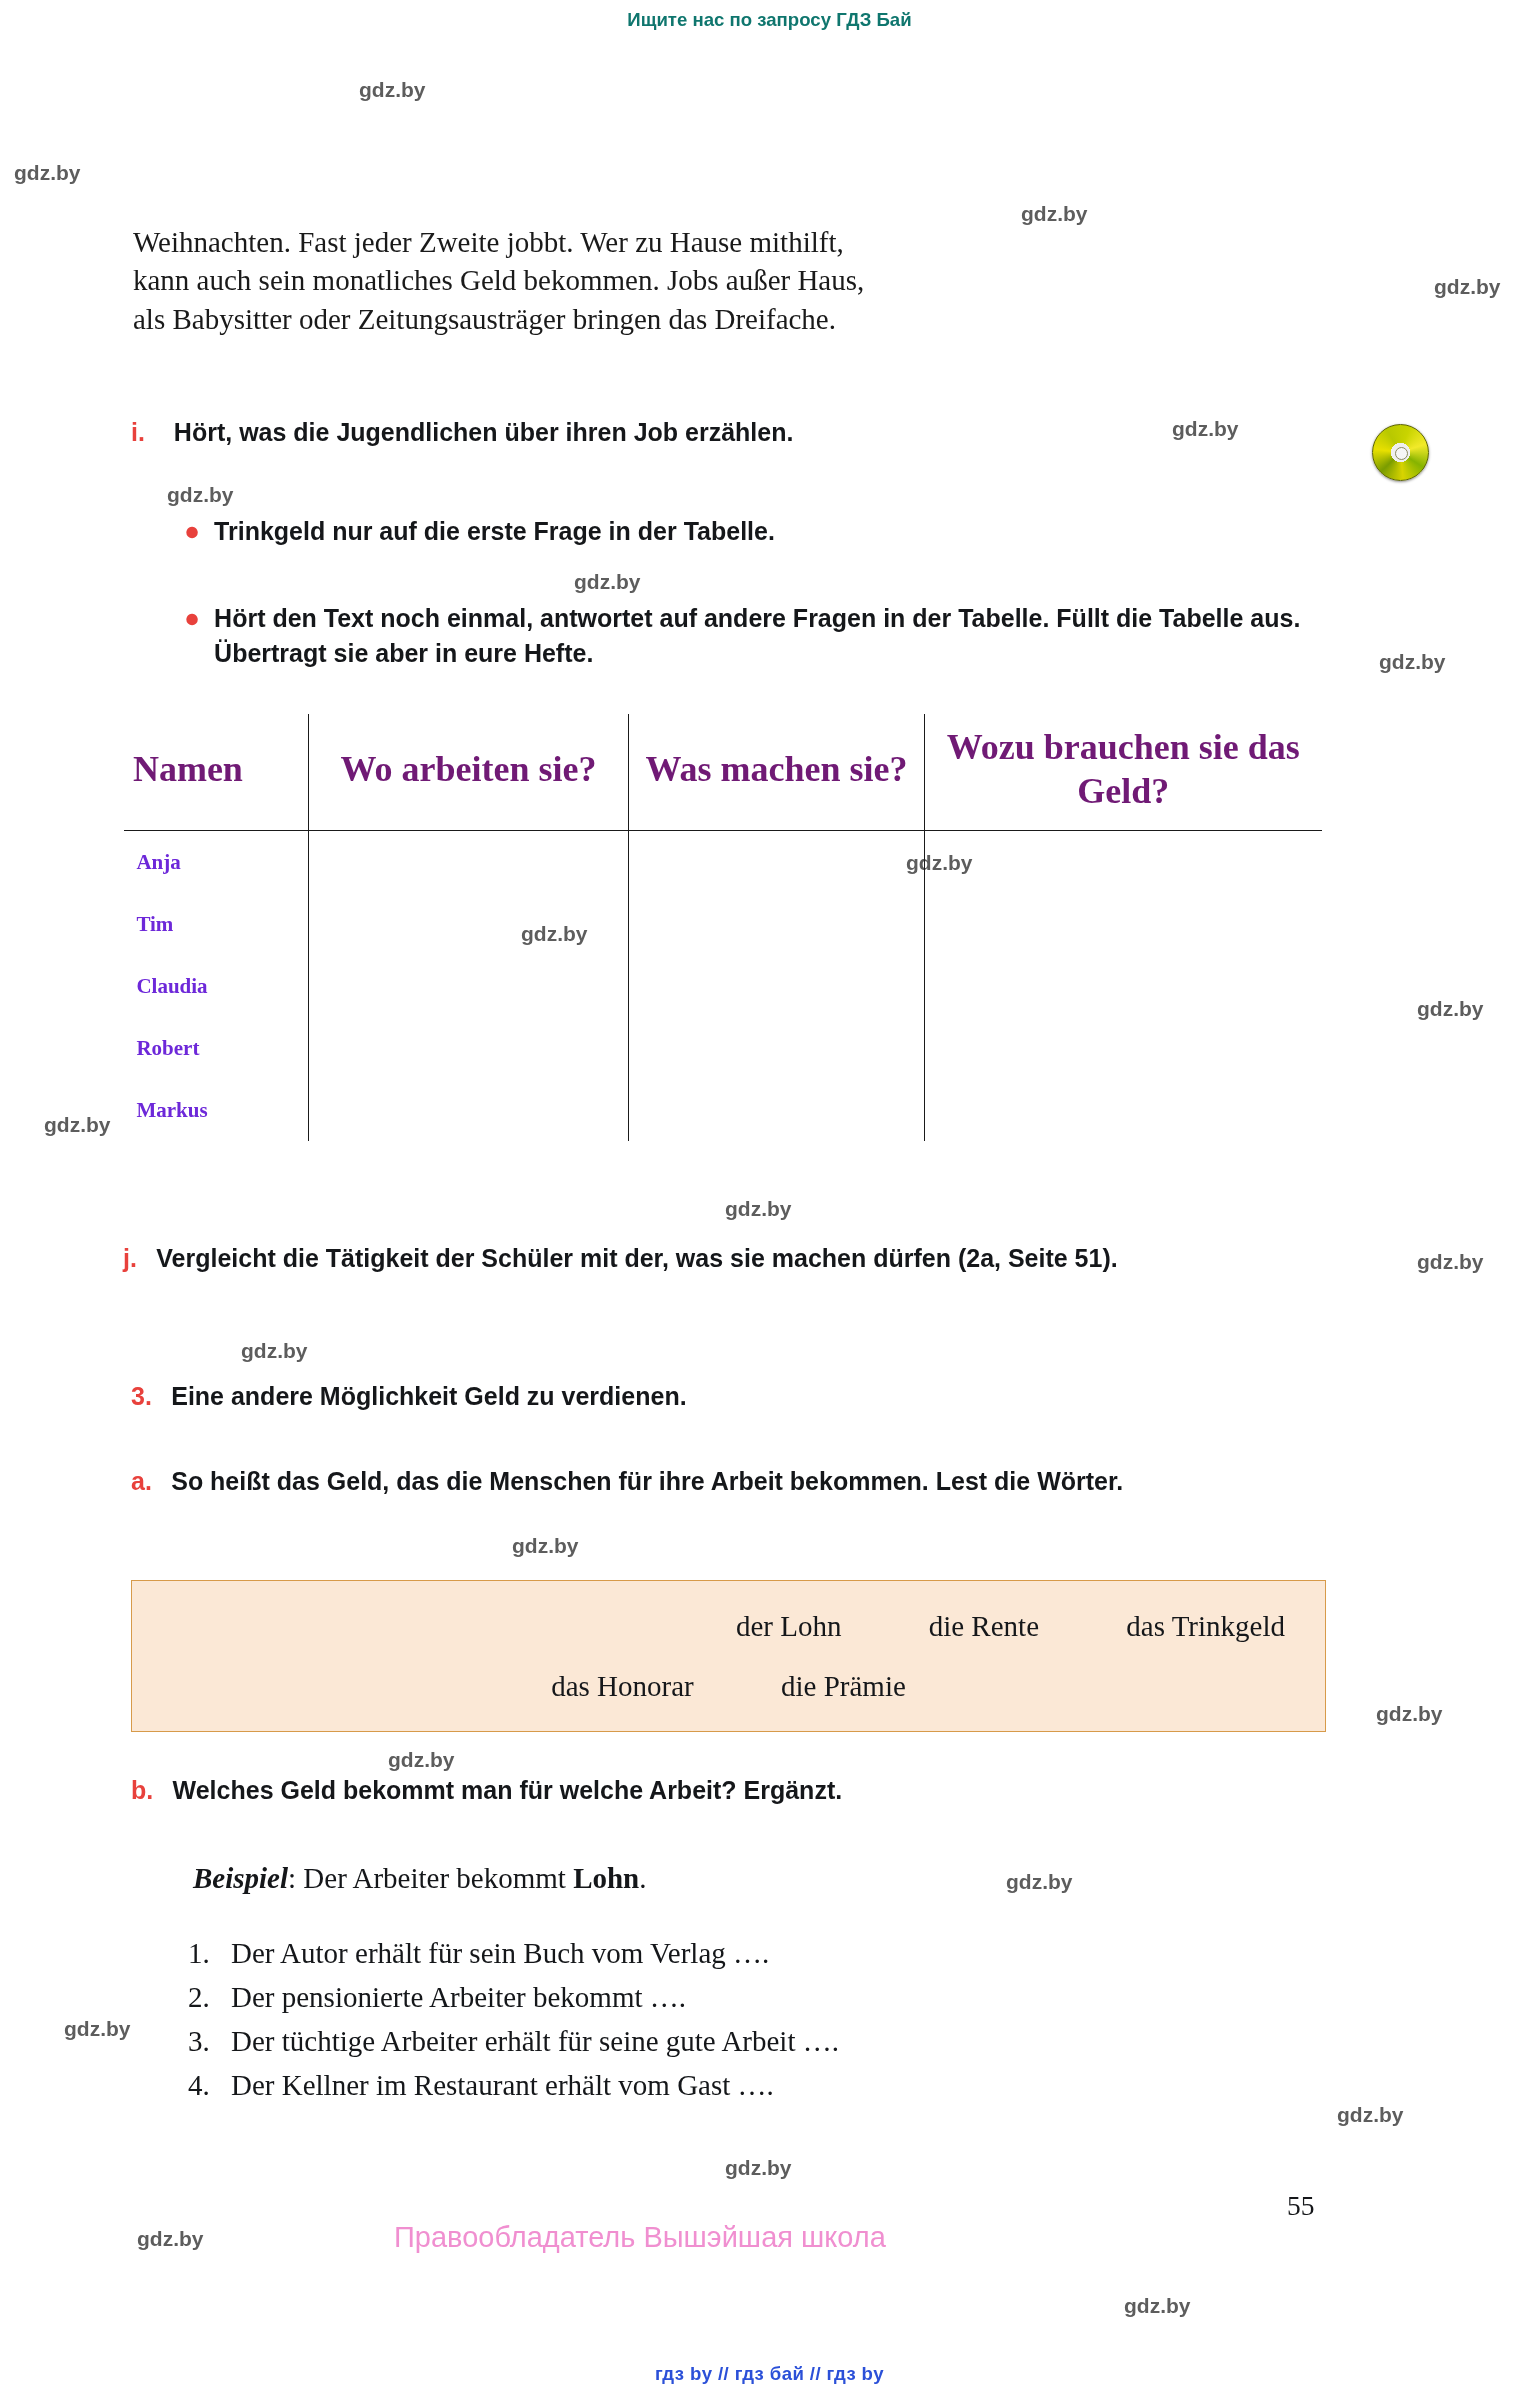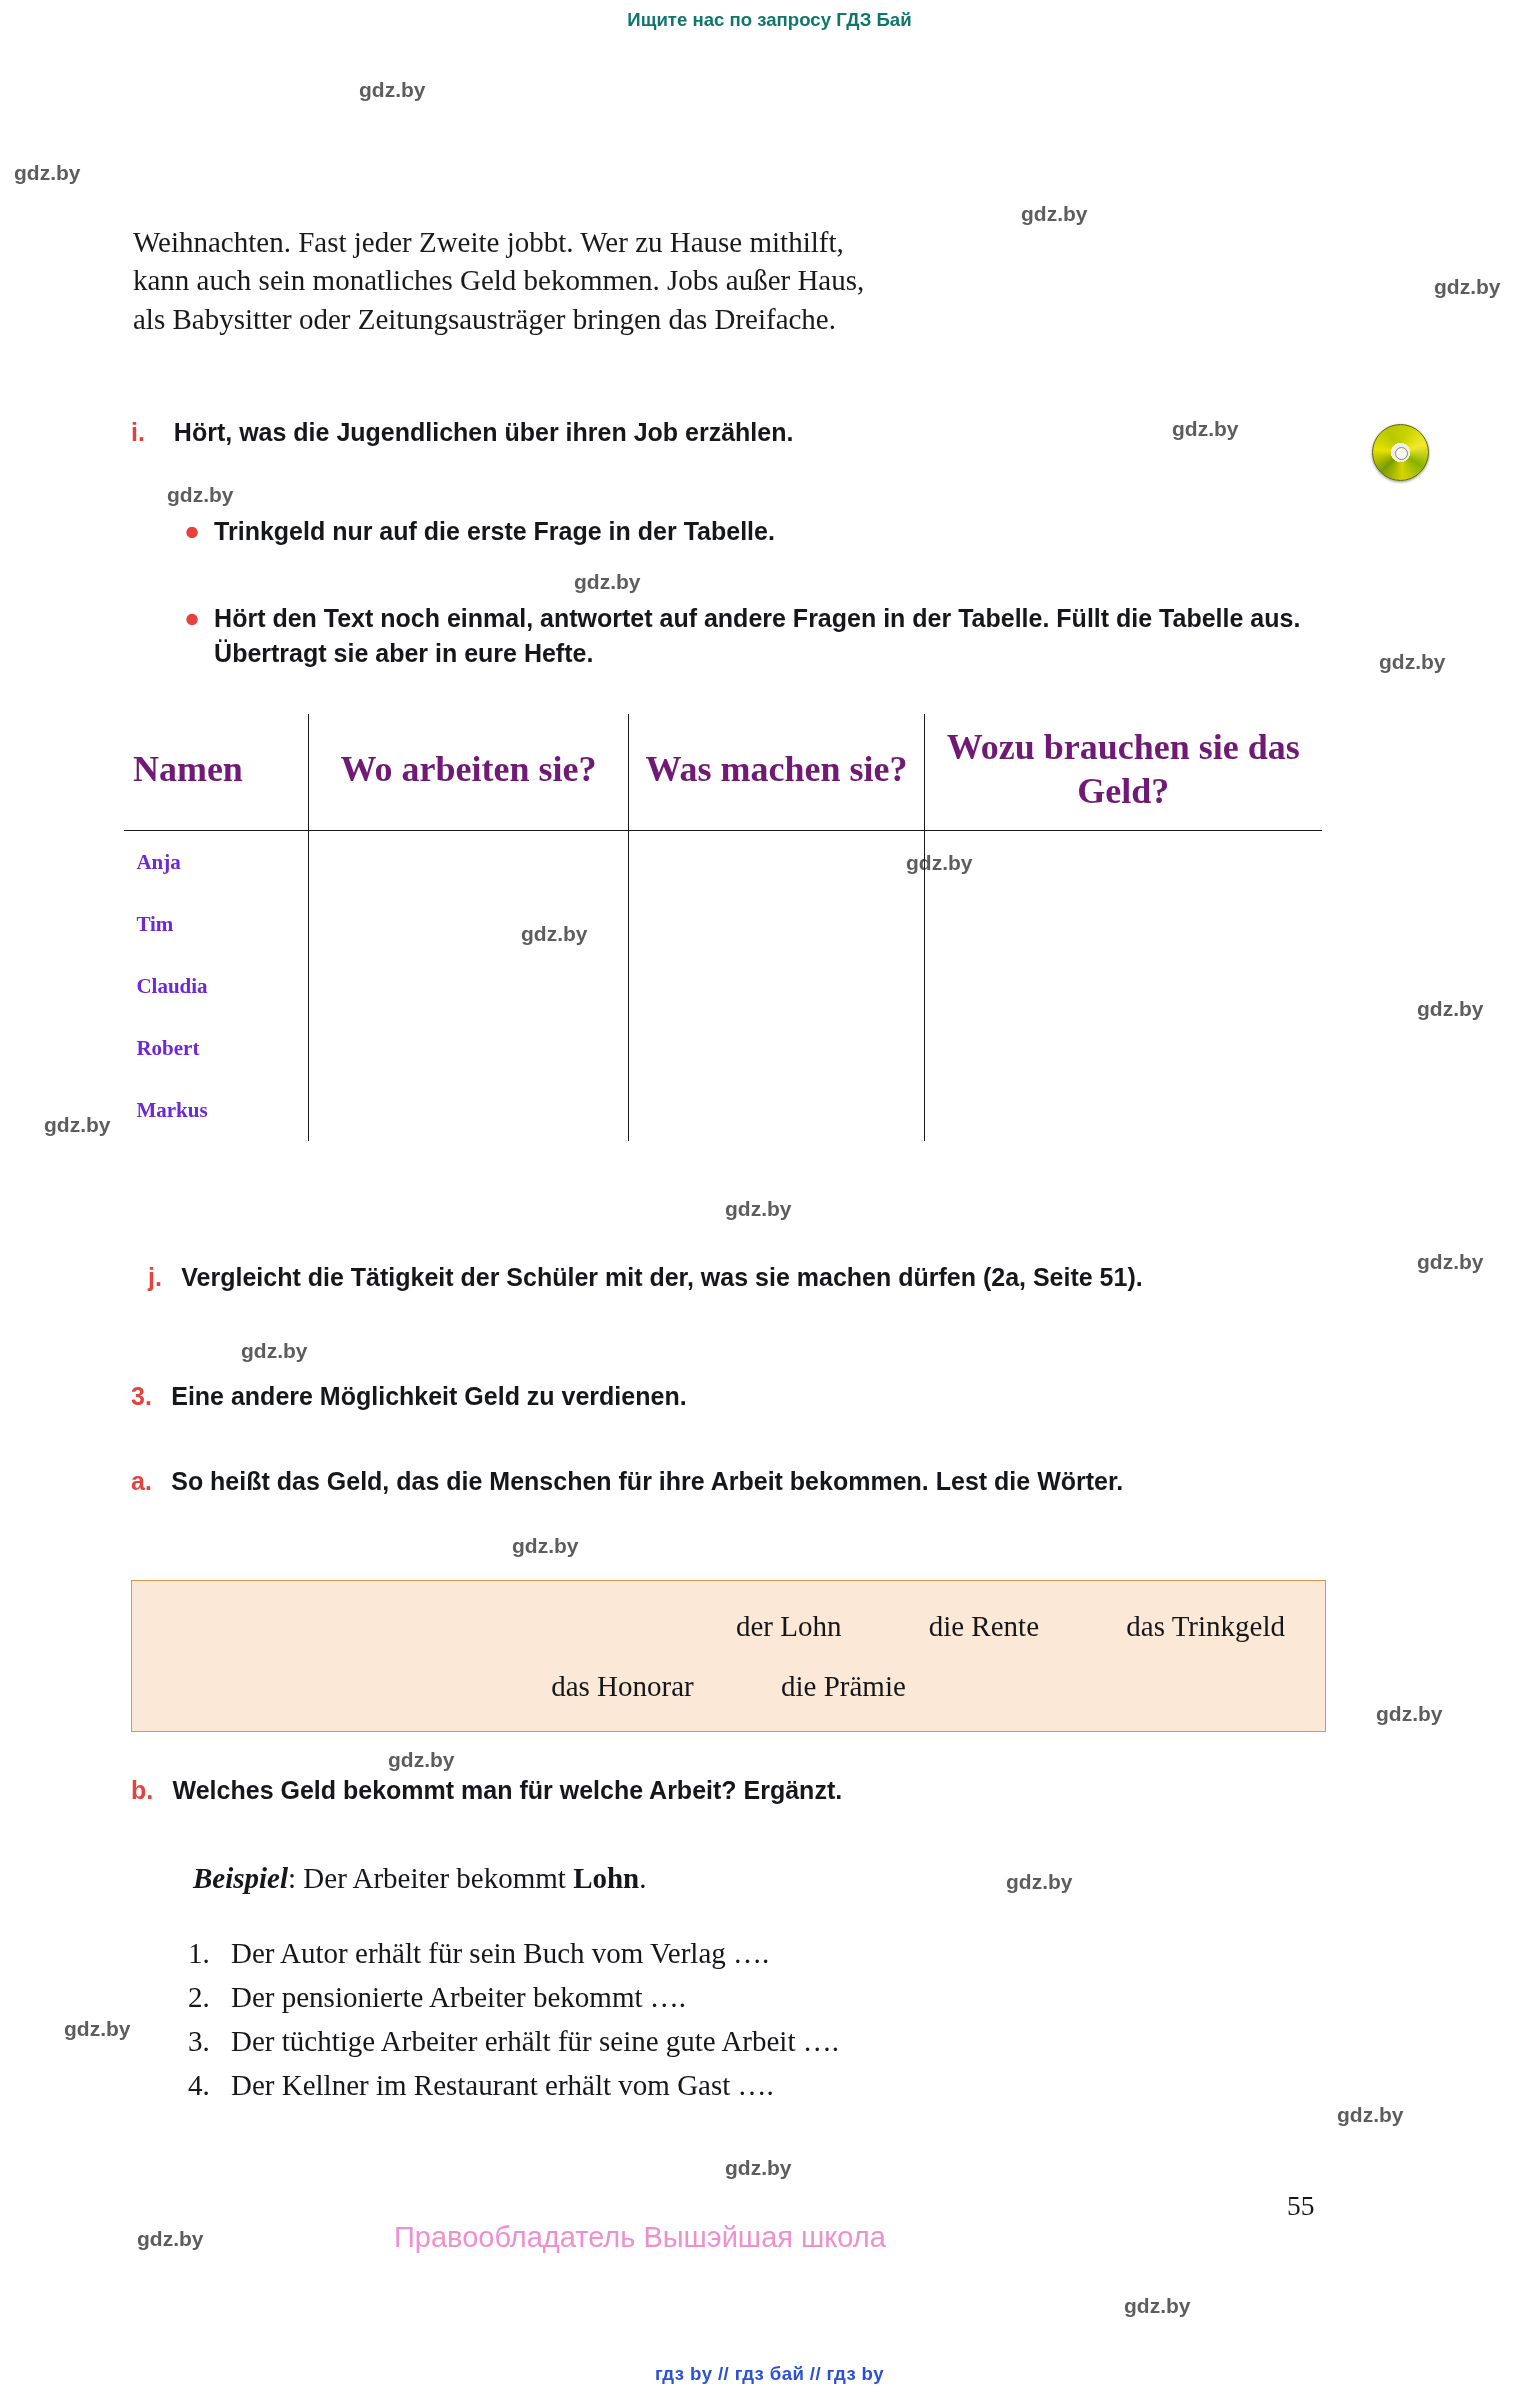--- a/index.html
+++ b/index.html
@@ -320,21 +320,21 @@
       </tr>
       <tr>
         <td class="c-name">Markus</td>
         <td class="c-b"></td>
         <td class="c-c"></td>
         <td class="c-d"></td>
       </tr>
     </tbody>
   </table>
 
-  <div class="task" style="left:148px; top:1241px; width:1197px;margin-top:19px;">
+  <div class="task" style="left:123px; top:1241px; width:1197px;">
     <span class="marker">j.</span>
     <span style="margin-left:12.4px;">Vergleicht die Tätigkeit der Schüler mit der, was sie machen dür­fen (2a, Seite 51).</span>
   </div>
 
   <div class="task" style="left:131px; top:1379px; width:1064px;">
     <span class="marker">3.</span>
     <span style="margin-left:12.4px;">Eine andere Möglichkeit Geld zu verdienen.</span>
   </div>
 
   <div class="task" style="left:131px; top:1464px; width:1179px;">

